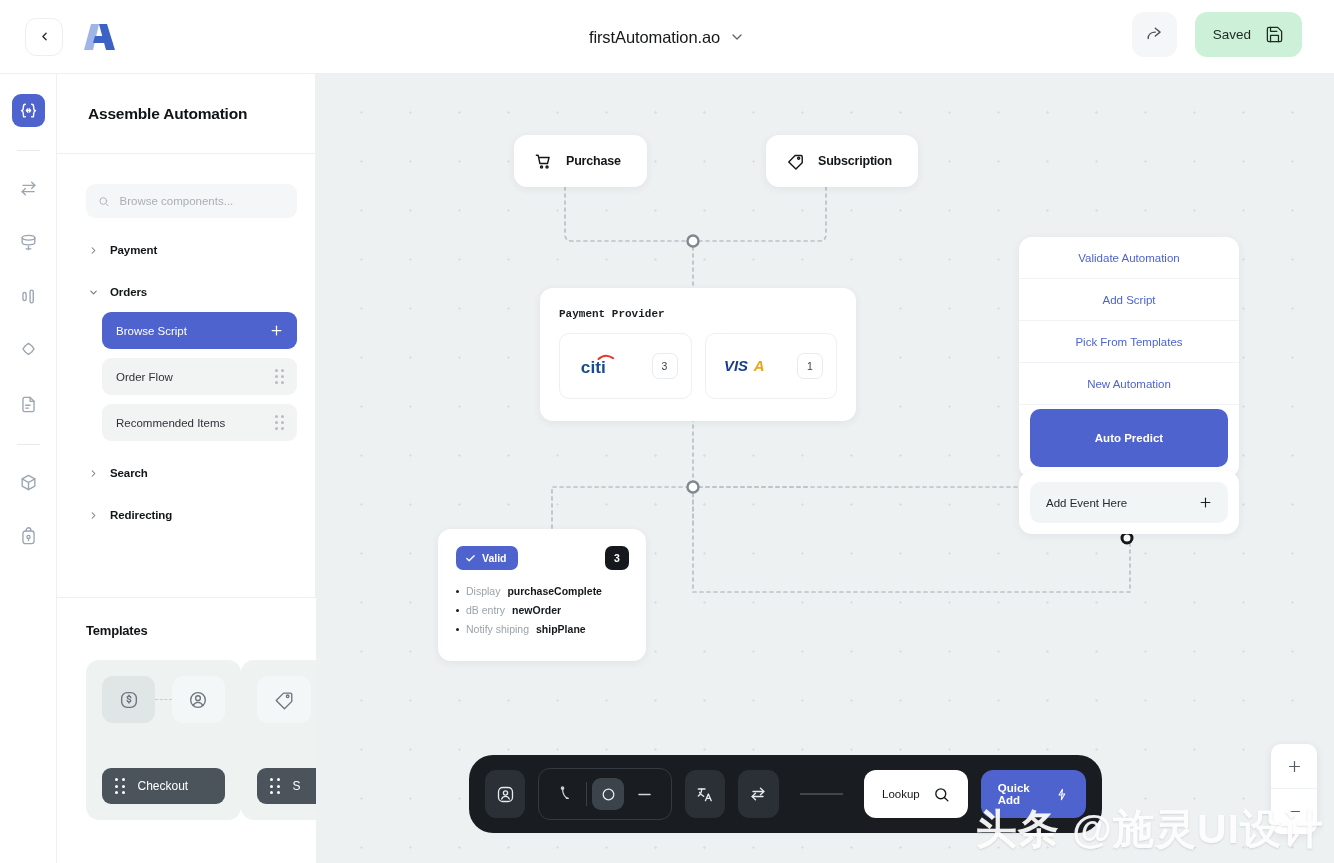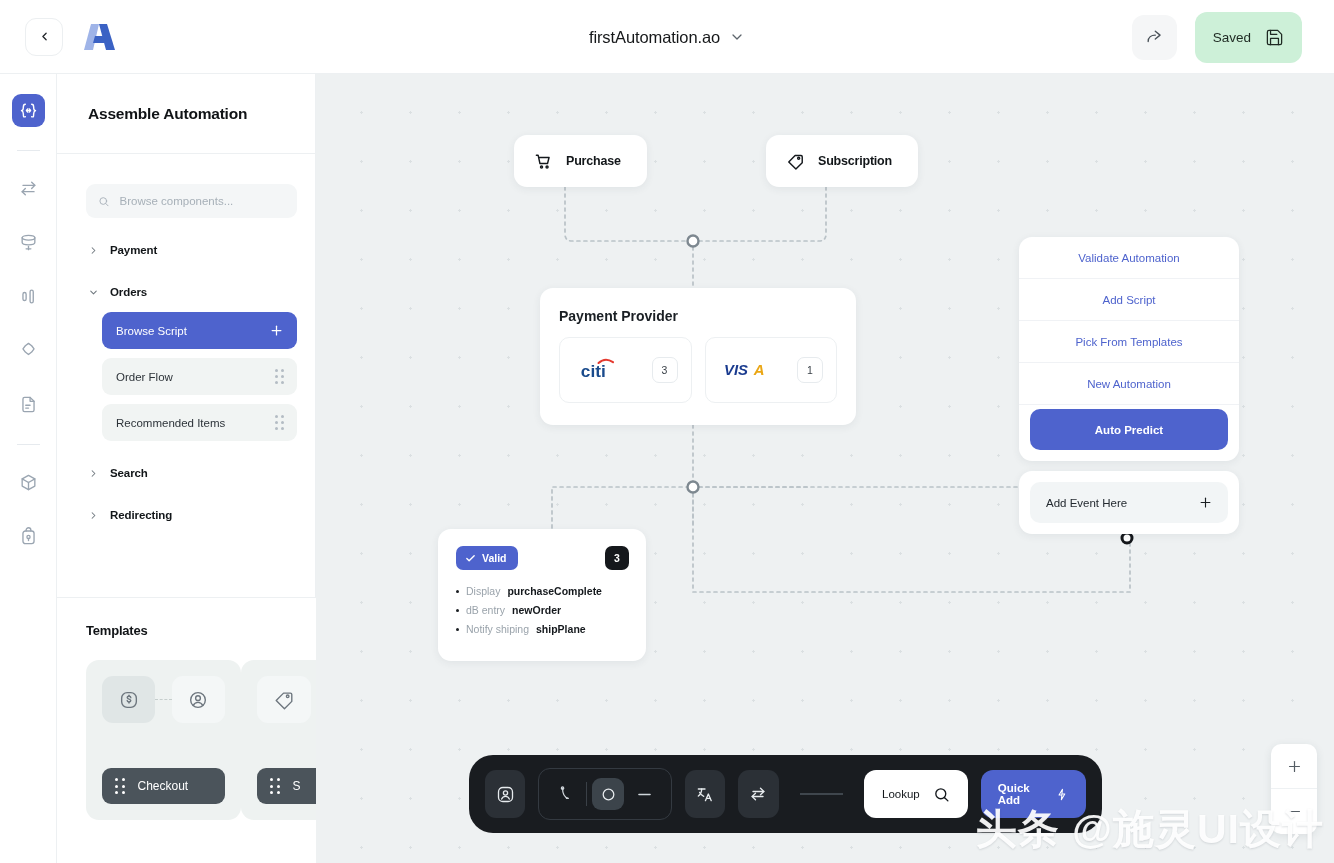--- a/index.html
+++ b/index.html
@@ -31,21 +31,21 @@
     pointer-events: none;
   }
   .doc-title { font-size: 16.5px; font-weight: 400; color: #16181a; letter-spacing: -0.1px; pointer-events: auto; cursor: pointer;}
   .chev-down { pointer-events: auto; cursor: pointer; display:flex; }
   .top-right { position: absolute; right: 32px; top: 12px; display: flex; align-items: center; gap: 18px; }
   .share-btn {
     width: 45px; height: 45px; border-radius: 12px; background: #f5f6f7;
     display: flex; align-items: center; justify-content: center; cursor: pointer;
   }
   .saved-btn {
-    height: 51px; padding: 0 18px; border-radius: 12px; background: #cdf0d8;
+    height: 45px; padding: 0 18px; border-radius: 12px; background: #cdf0d8;
     display: flex; align-items: center; gap: 14px; cursor: pointer;
   }
   .saved-btn span { font-size: 13.5px; color: #1f2a23; }
 
   
   .rail {
     position: absolute; left: 0; top: 74px; width: 57px; height: 789px;
     background: #fff; border-right: 1px solid #edf0f2;
     display: flex; flex-direction: column; align-items: center; padding-top: 20px;
   }
@@ -135,21 +135,21 @@
     position: absolute; background: #fff; border-radius: 13px;
     box-shadow: 0 2px 9px rgba(40,55,70,0.07);
   }
   .pill-node {
     display: flex; align-items: center; gap: 13px; padding: 0 26px 0 20px;
     height: 52px; cursor: pointer;
   }
   .pill-node span { font-size: 12.5px; font-weight: bold; color: #13171a; letter-spacing:-0.2px; }
 
   .pp-card { width: 316px; padding: 20px 19px 22px 19px; cursor: pointer; }
-  .pp-title { font-size: 14px; font-weight: bold; color: #1a1f24; margin-bottom: 13px; }
+  .pp-title { font-size: 11px; font-weight: bold; color: #1a1f24; margin-bottom: 13px; font-family: Liberation Mono, monospace; }
   .pp-row { display: flex; gap: 13px; }
   .pp-box {
     flex: 1; height: 66px; border: 1px solid #edf0f2; border-radius: 10px;
     display: flex; align-items: center; justify-content: space-between; padding: 0 13px 0 18px;
   }
   .count-chip {
     width: 26px; height: 26px; border: 1px solid #e7ebee; border-radius: 7px;
     display: flex; align-items: center; justify-content: center;
     font-size: 10.5px; color: #3a4148;
   }
@@ -160,21 +160,21 @@
     gap: 11px; color: #fff; z-index:-1; cursor: pointer;
   }
 
   .menu-card { width: 220px; padding: 0; overflow: visible; }
   .menu-item {
     height: 42px; display: flex; align-items: center; justify-content: center;
     font-size: 11.5px; color: #4e63cd; border-bottom: 1px solid #f0f2f5; cursor: pointer;
   }
   .menu-item:last-child { border-bottom: 0; }
   .menu-cta {
-    margin: 4px 11px 11px 11px; height: 41px; border-radius: 10px; background: #4e63cd;
+    margin: 4px 11px 11px 11px; height: 58px; border-radius: 10px; background: #4e63cd;
     color: #fff; font-size: 11.5px; font-weight: bold; display: flex;
     align-items: center; justify-content: center; cursor: pointer;
   }
 
   .event-card { width: 220px; padding: 11px; }
   .event-inner {
     height: 41px; border-radius: 10px; background: #f2f5f6; display: flex;
     align-items: center; justify-content: space-between; padding: 0 15px 0 16px;
     font-size: 11.5px; color: #242a30; cursor: pointer;
   }

